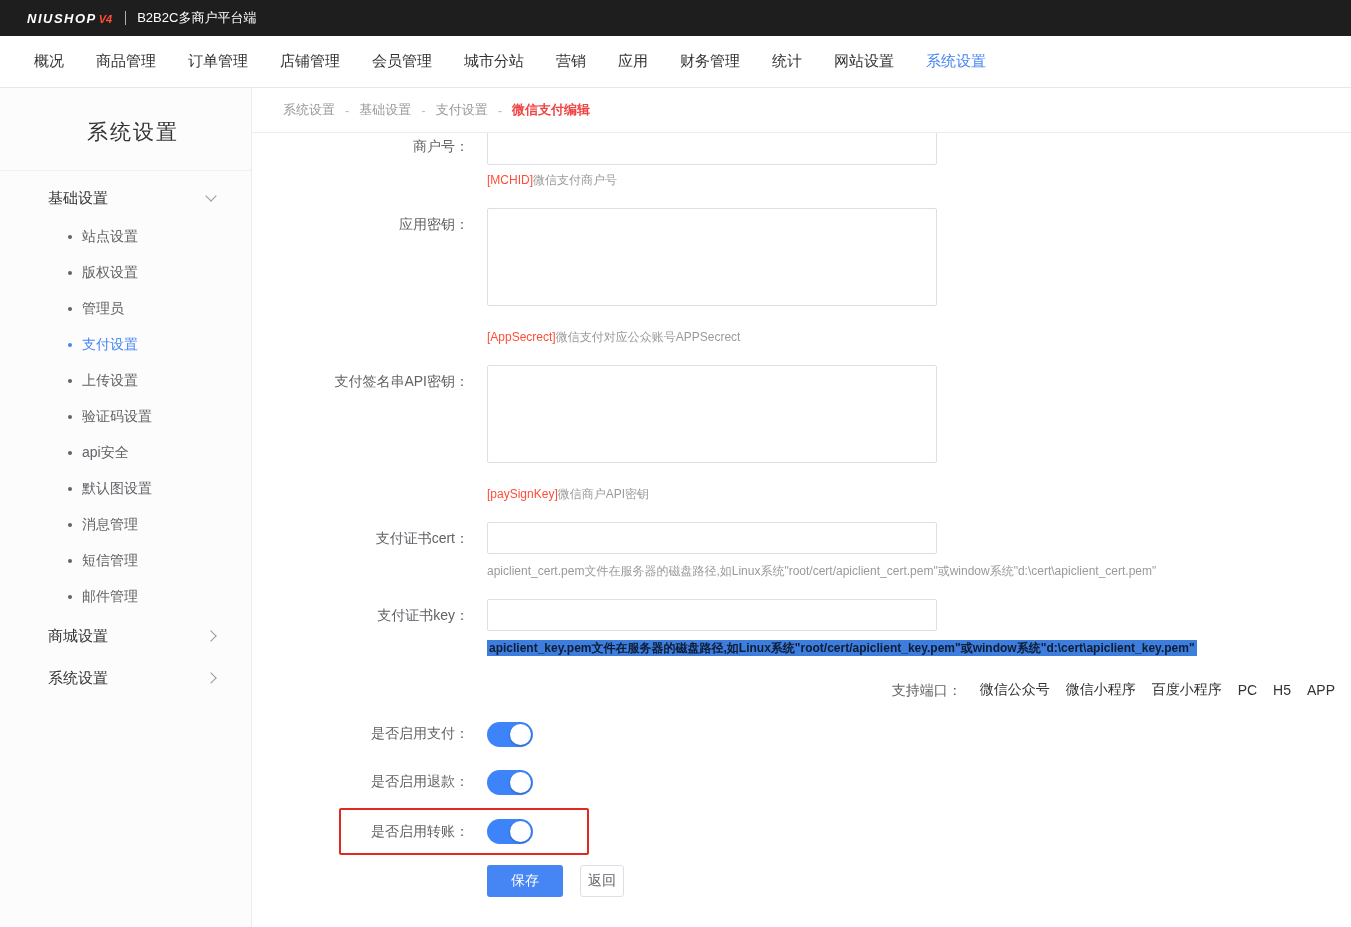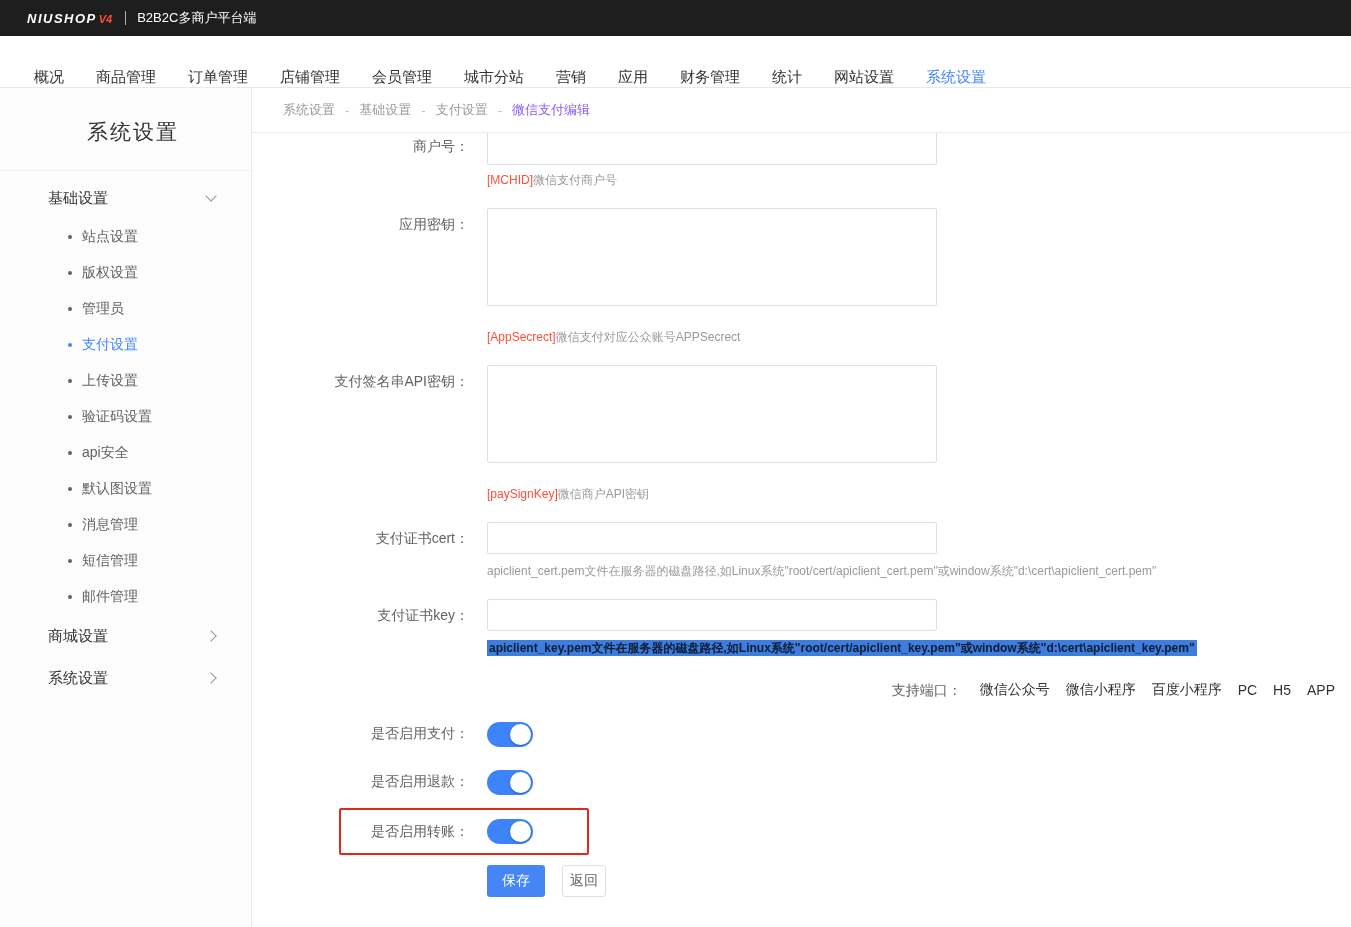--- a/index.html
+++ b/index.html
@@ -8,21 +8,21 @@
 
   
   .topbar { height:36px; background:#1e1e1e; display:flex; align-items:center; padding-left:27px; }
   .logo { display:flex; align-items:flex-end; cursor:pointer; }
   .logo-text { color:#fff; font-weight:800; font-style:italic; font-size:13px; letter-spacing:1.5px; }
   .logo-ver { color:#ff4d3a; font-weight:700; font-style:italic; font-size:11px; margin-left:2px; position:relative; top:-1px; }
   .topbar-divider { width:1px; height:14px; background:rgba(255,255,255,.65); margin:0 11px 0 13px; }
   .topbar-subtitle { color:#fff; font-size:13px; }
 
   
-  .navbar { height:52px; background:#fff; border-bottom:1px solid #e8e8e8; display:flex; align-items:flex-end; padding-left:18px; }
+  .navbar { height:52px; background:#fff; border-bottom:1px solid #e8e8e8; display:flex; align-items:center; padding-left:18px; }
   .nav-item { font-size:15px; color:#333; padding:0 16px; cursor:pointer; white-space:nowrap; }
   .nav-item.active { color:#4685f4; }
 
   
   .layout { display:flex; height:839px; }
   .sidebar { width:252px; min-width:252px; background:#fcfcfc; border-right:1px solid #ebebeb; }
   .sidebar-title { font-size:21px; color:#333; letter-spacing:2px; padding:30px 0 0 87px; }
   .sidebar-rule { margin-top:24px; border-bottom:1px solid #f1f1f1; }
   .side-group { display:flex; align-items:center; justify-content:space-between; height:42px;
     padding:0 36px 0 48px; font-size:15px; color:#333; cursor:pointer; margin-top:6px; }
@@ -35,21 +35,21 @@
   .side-item .dot { width:4px; height:4px; border-radius:50%; background:#606266; margin-right:10px; flex-shrink:0; }
   .side-item.active { color:#4685f4; }
   .side-item.active .dot { background:#4685f4; }
 
   .main { flex:1; min-width:0; display:flex; flex-direction:column; background:#fff; }
 
   
   .breadcrumb { height:45px; min-height:45px; display:flex; align-items:center; padding-left:31px;
     border-bottom:1px solid #ececec; font-size:13px; }
   .bc-item { color:#999; cursor:pointer; }
-  .bc-item.current { color:#8b5cf6; cursor:default; }
+  .bc-item.current { color:#ef4444; cursor:default;font-weight:bold; }
   .bc-sep { color:#bbb; margin:0 10px; }
 
   
   .form-area { flex:1; overflow:hidden; position:relative; }
   .form-content { position:relative; top:-6px; }
   .field-row { display:flex; align-items:flex-start; }
   .field-block { margin-bottom:20px; }
   .f-label { width:235px; min-width:235px; padding-right:18px; text-align:right;
     font-size:14px; color:#606266; line-height:32px; }
   .merchant-label { line-height:38px; }
@@ -73,21 +73,21 @@
   .toggle-row .f-label { line-height:normal; }
   .toggle { width:46px; height:25px; border-radius:13px; background:#3d84fb; position:relative; cursor:pointer; }
   .toggle .knob { position:absolute; right:2px; top:2px; width:21px; height:21px; border-radius:50%;
     background:#fff; box-shadow:0 1px 3px rgba(0,0,0,.25); }
 
   .highlight-wrap { position:relative; height:50px; display:flex; align-items:center; }
   .red-box { position:absolute; left:87px; top:2px; width:250px; height:47px;
     border:2px solid #e02a1f; border-radius:2px; pointer-events:none; }
 
   .btn-row { display:flex; align-items:center; margin-top:9px; padding-left:235px; }
-  .btn-save { width:58px; height:32px; background:#4685f4; color:#fff; font-size:14px;
+  .btn-save { width:76px; height:32px; background:#4685f4; color:#fff; font-size:14px;
     border:none; border-radius:3px; cursor:pointer; }
   .btn-back { width:44px; height:32px; background:#fff; color:#606266; font-size:14px;
     border:1px solid #dcdfe6; border-radius:3px; margin-left:17px; cursor:pointer; }
 </style>
 </head>
 <body>
 
 <div class="topbar">
   <div class="logo">
     <span class="logo-text">NIUSHOP</span>

